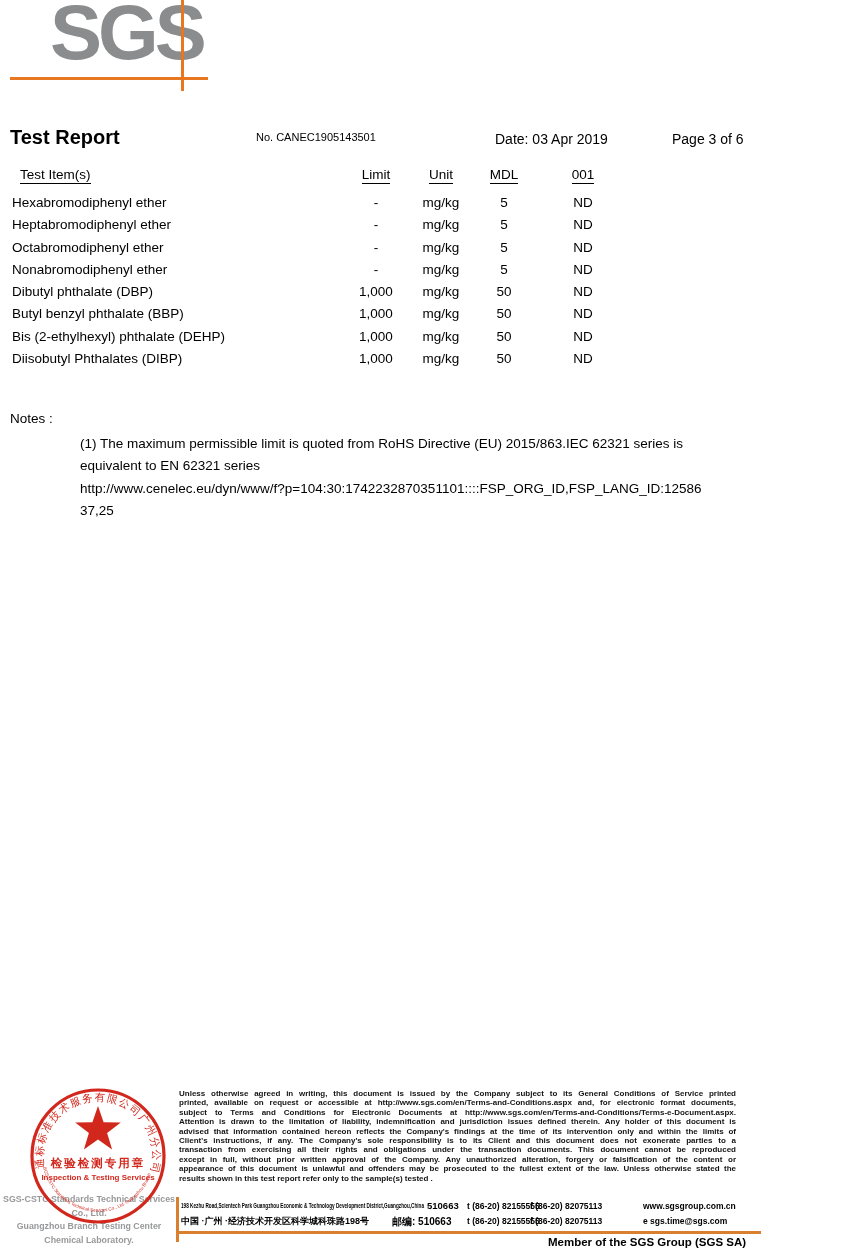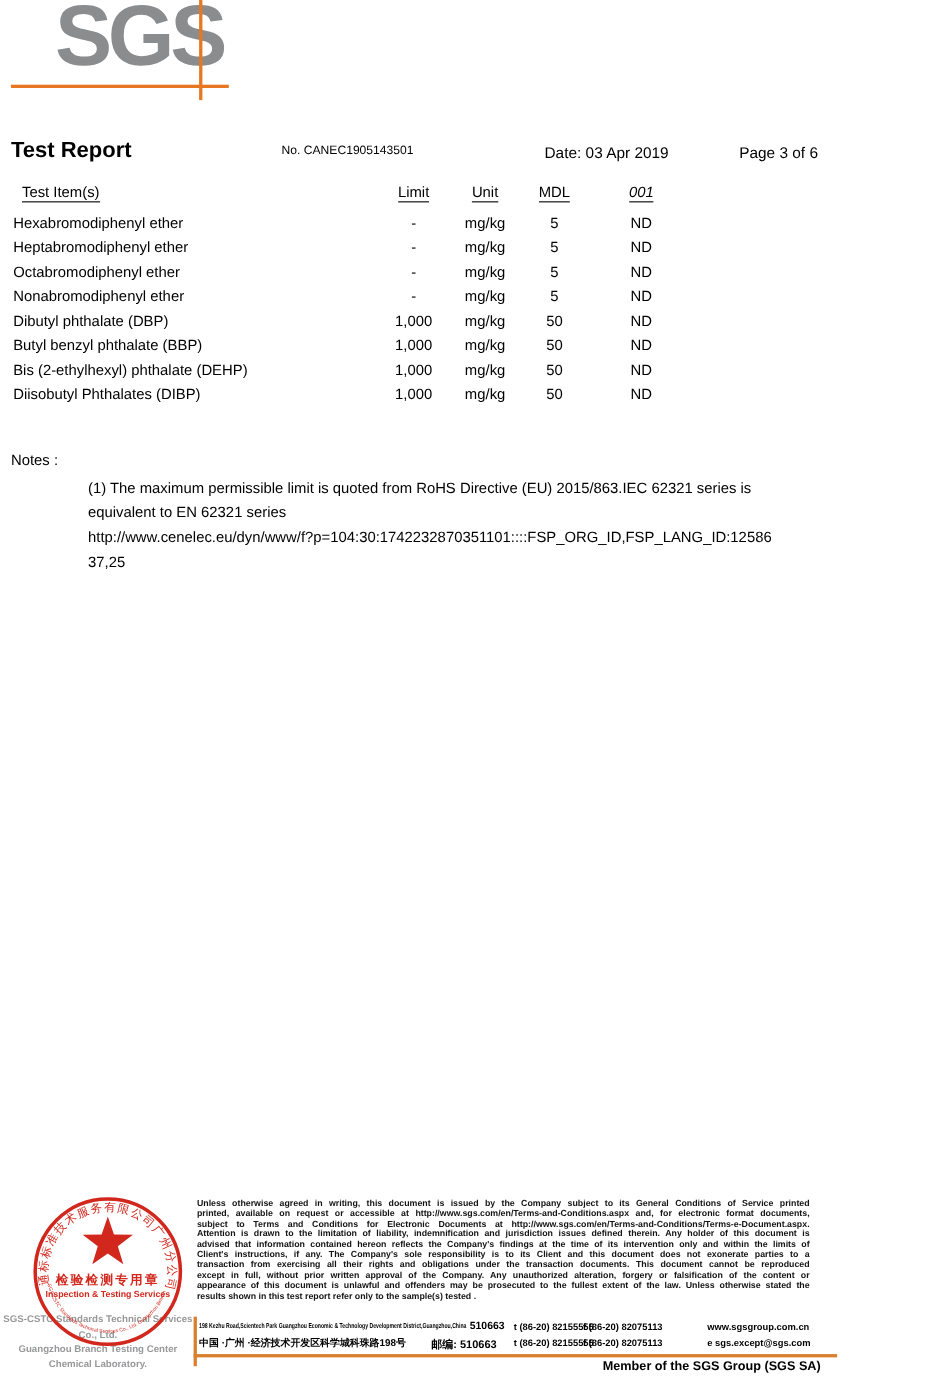--- a/index.html
+++ b/index.html
@@ -23,21 +23,21 @@
 
   
   table.items { position:absolute; left:0; top:166px; width:620px; border-collapse:collapse;
                 font-size:13.5px; table-layout:fixed; }
   table.items th { font-weight:normal; height:26px; vertical-align:top; line-height:17px; padding:0; }
   table.items td { height:22.3px; line-height:22.3px; padding:0; }
   .c-item { text-align:left; padding-left:12px !important; }
   th.c-item { padding-left:20px !important; }
   .c-num { text-align:center; }
   .u { border-bottom:1.2px solid #000; padding-bottom:1px; }
-  .i { font-style:italic; }
+  .i { }
 
   
   .notes-label { left:10px; top:411px; font-size:13.5px; }
   .notes-body  { left:80px; top:433px; width:710px; font-size:13.5px; line-height:22.4px; }
 
   
   .stamp { left:28px; top:1086px; width:140px; height:140px; z-index:3; }
   .company-gray { left:0; top:1193px; width:178px; z-index:2; text-align:center;
                   font-size:8.8px; font-weight:bold; color:#98999b; line-height:13.5px; }
 
@@ -214,21 +214,21 @@
       <span class="a-postal">510663</span>
       <span class="a-tel">t (86-20) 82155555</span>
       <span class="a-fax">f (86-20) 82075113</span>
       <span class="a-web">www.sgsgroup.com.cn</span>
     </div>
     <div class="addr-row">
       <span class="a-cn">中国 ·广州 ·经济技术开发区科学城科珠路198号</span>
       <span class="a-postal2">邮编: 510663</span>
       <span class="a-tel">t (86-20) 82155555</span>
       <span class="a-fax">f (86-20) 82075113</span>
-      <span class="a-email">e  sgs.except@sgs.com</span>
+      <span class="a-email">e  sgs.time@sgs.com</span>
     </div>
   </div>
 
   <div class="abs foot-vline"></div>
   <div class="abs foot-hline"></div>
   <div class="abs member">Member of the SGS Group (SGS SA)</div>
 
 </div>
 
 </body></html>

